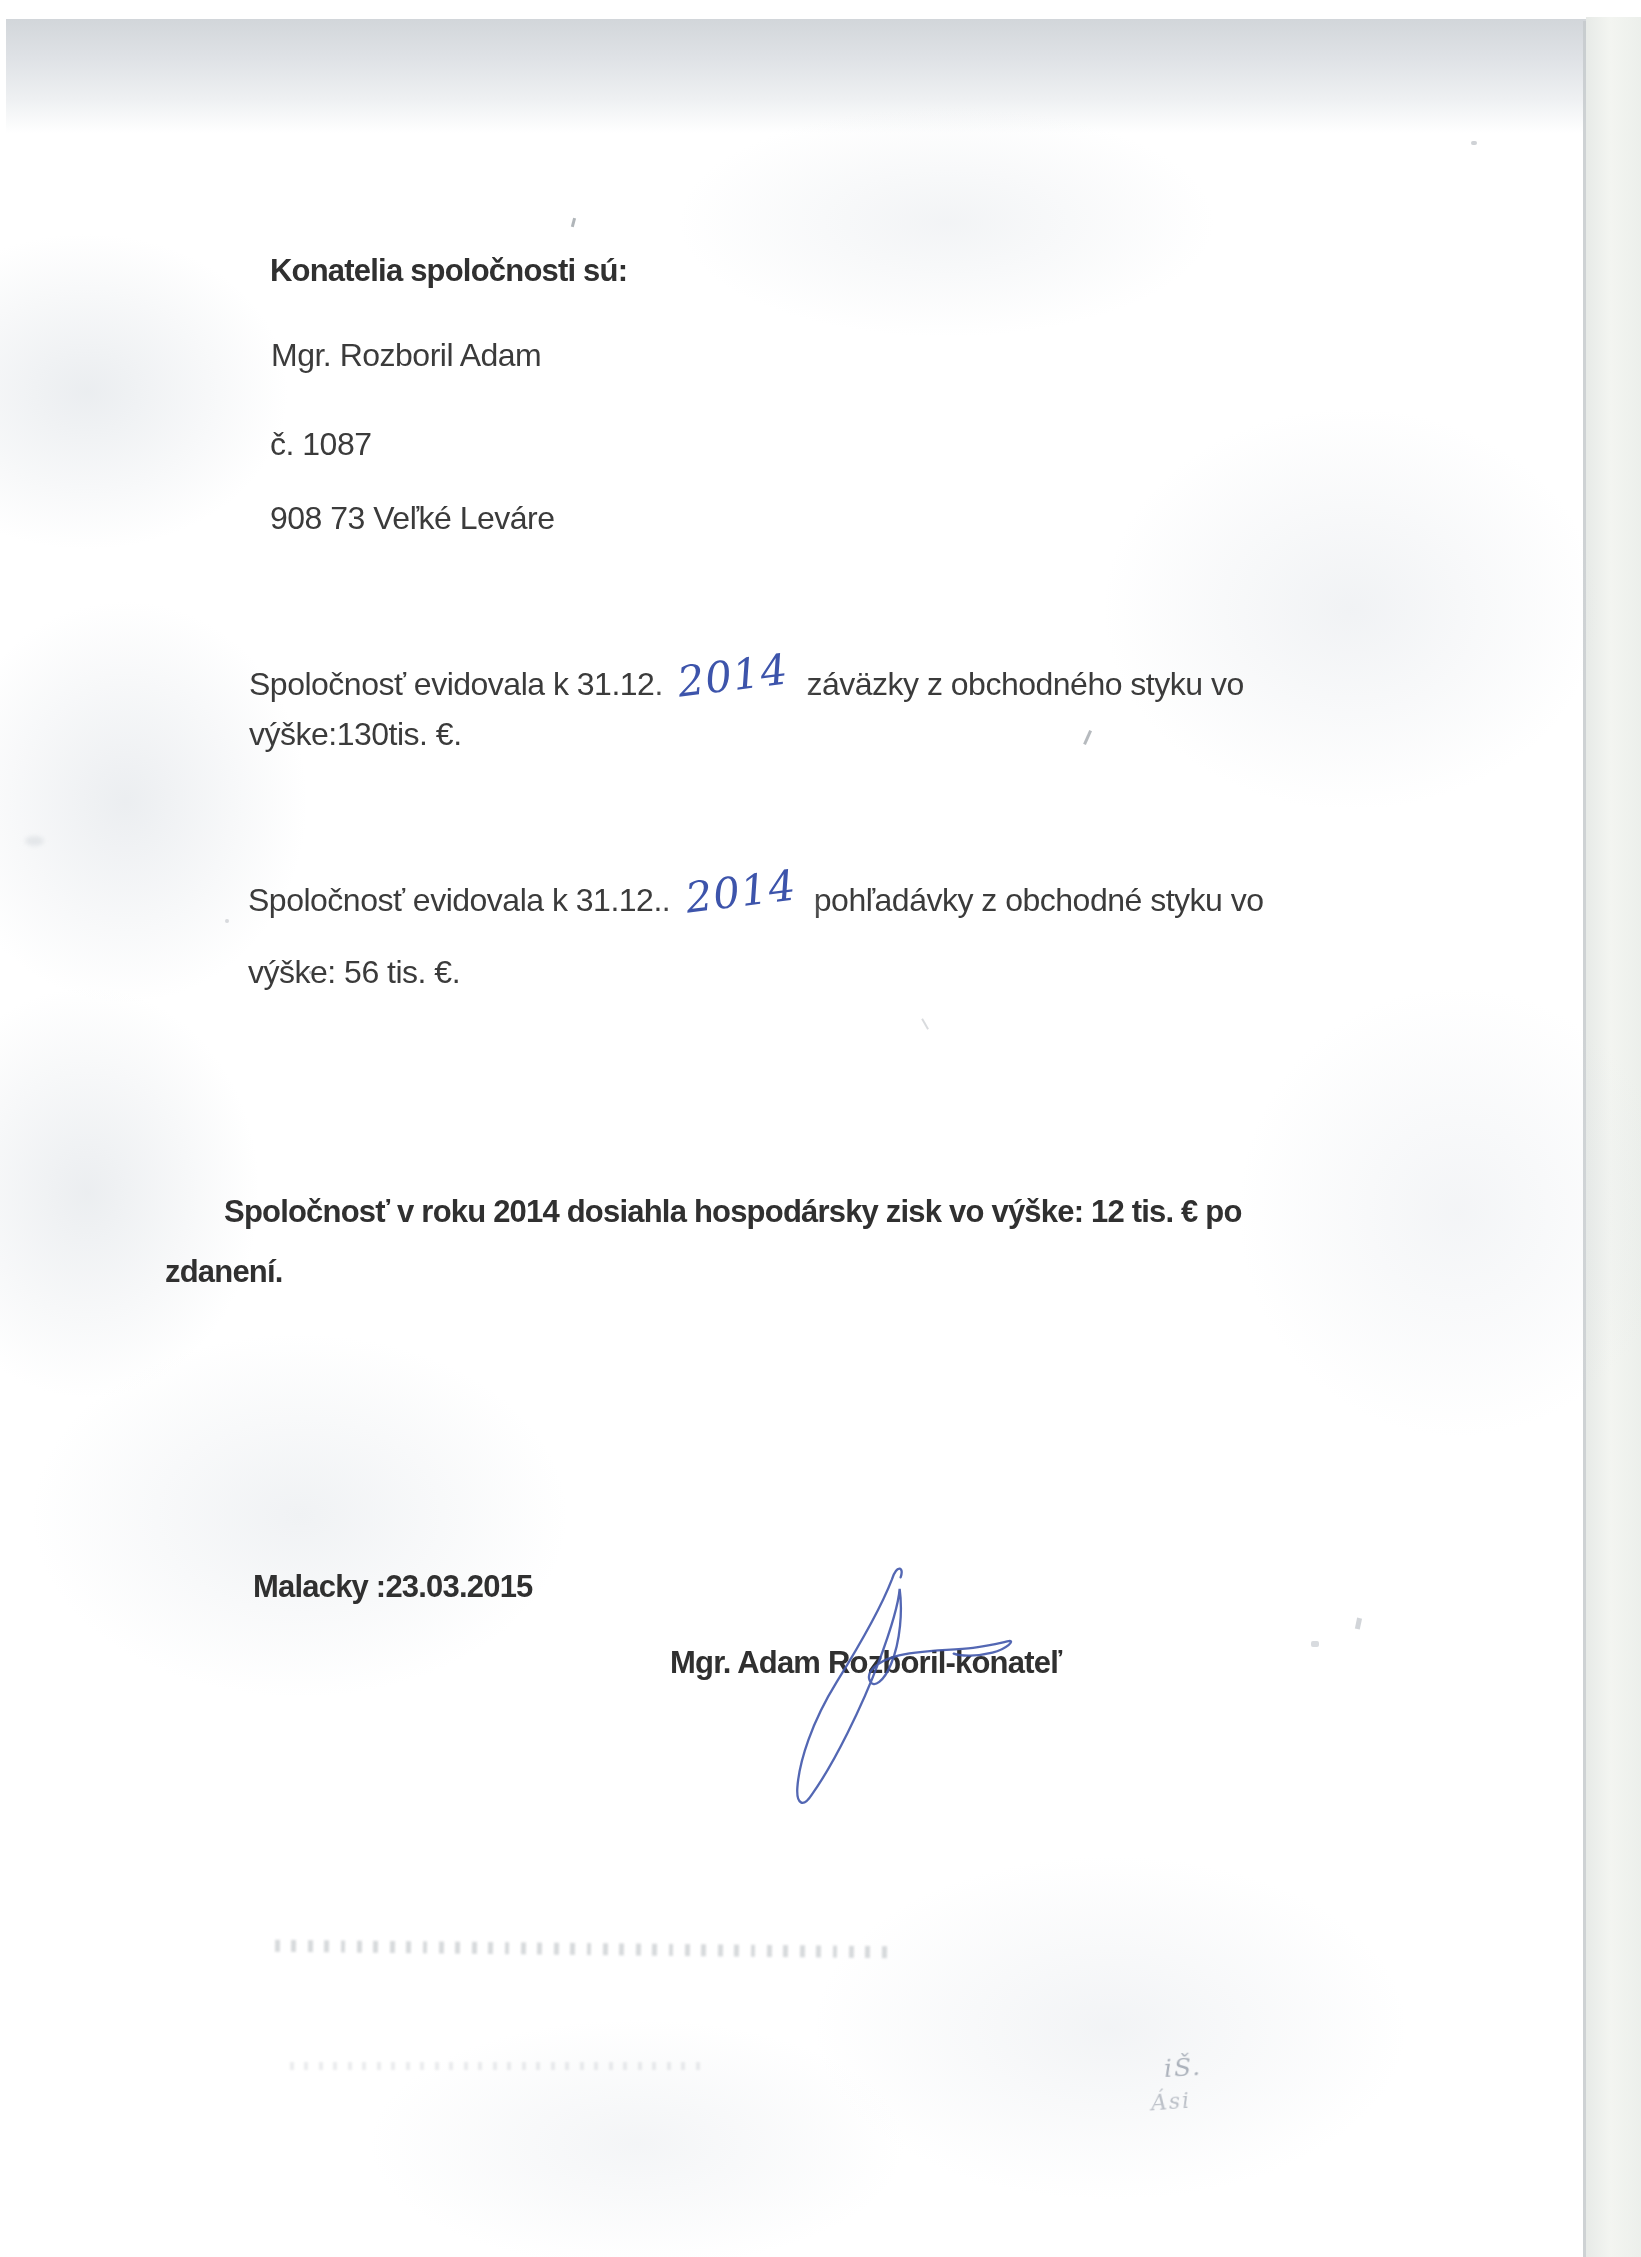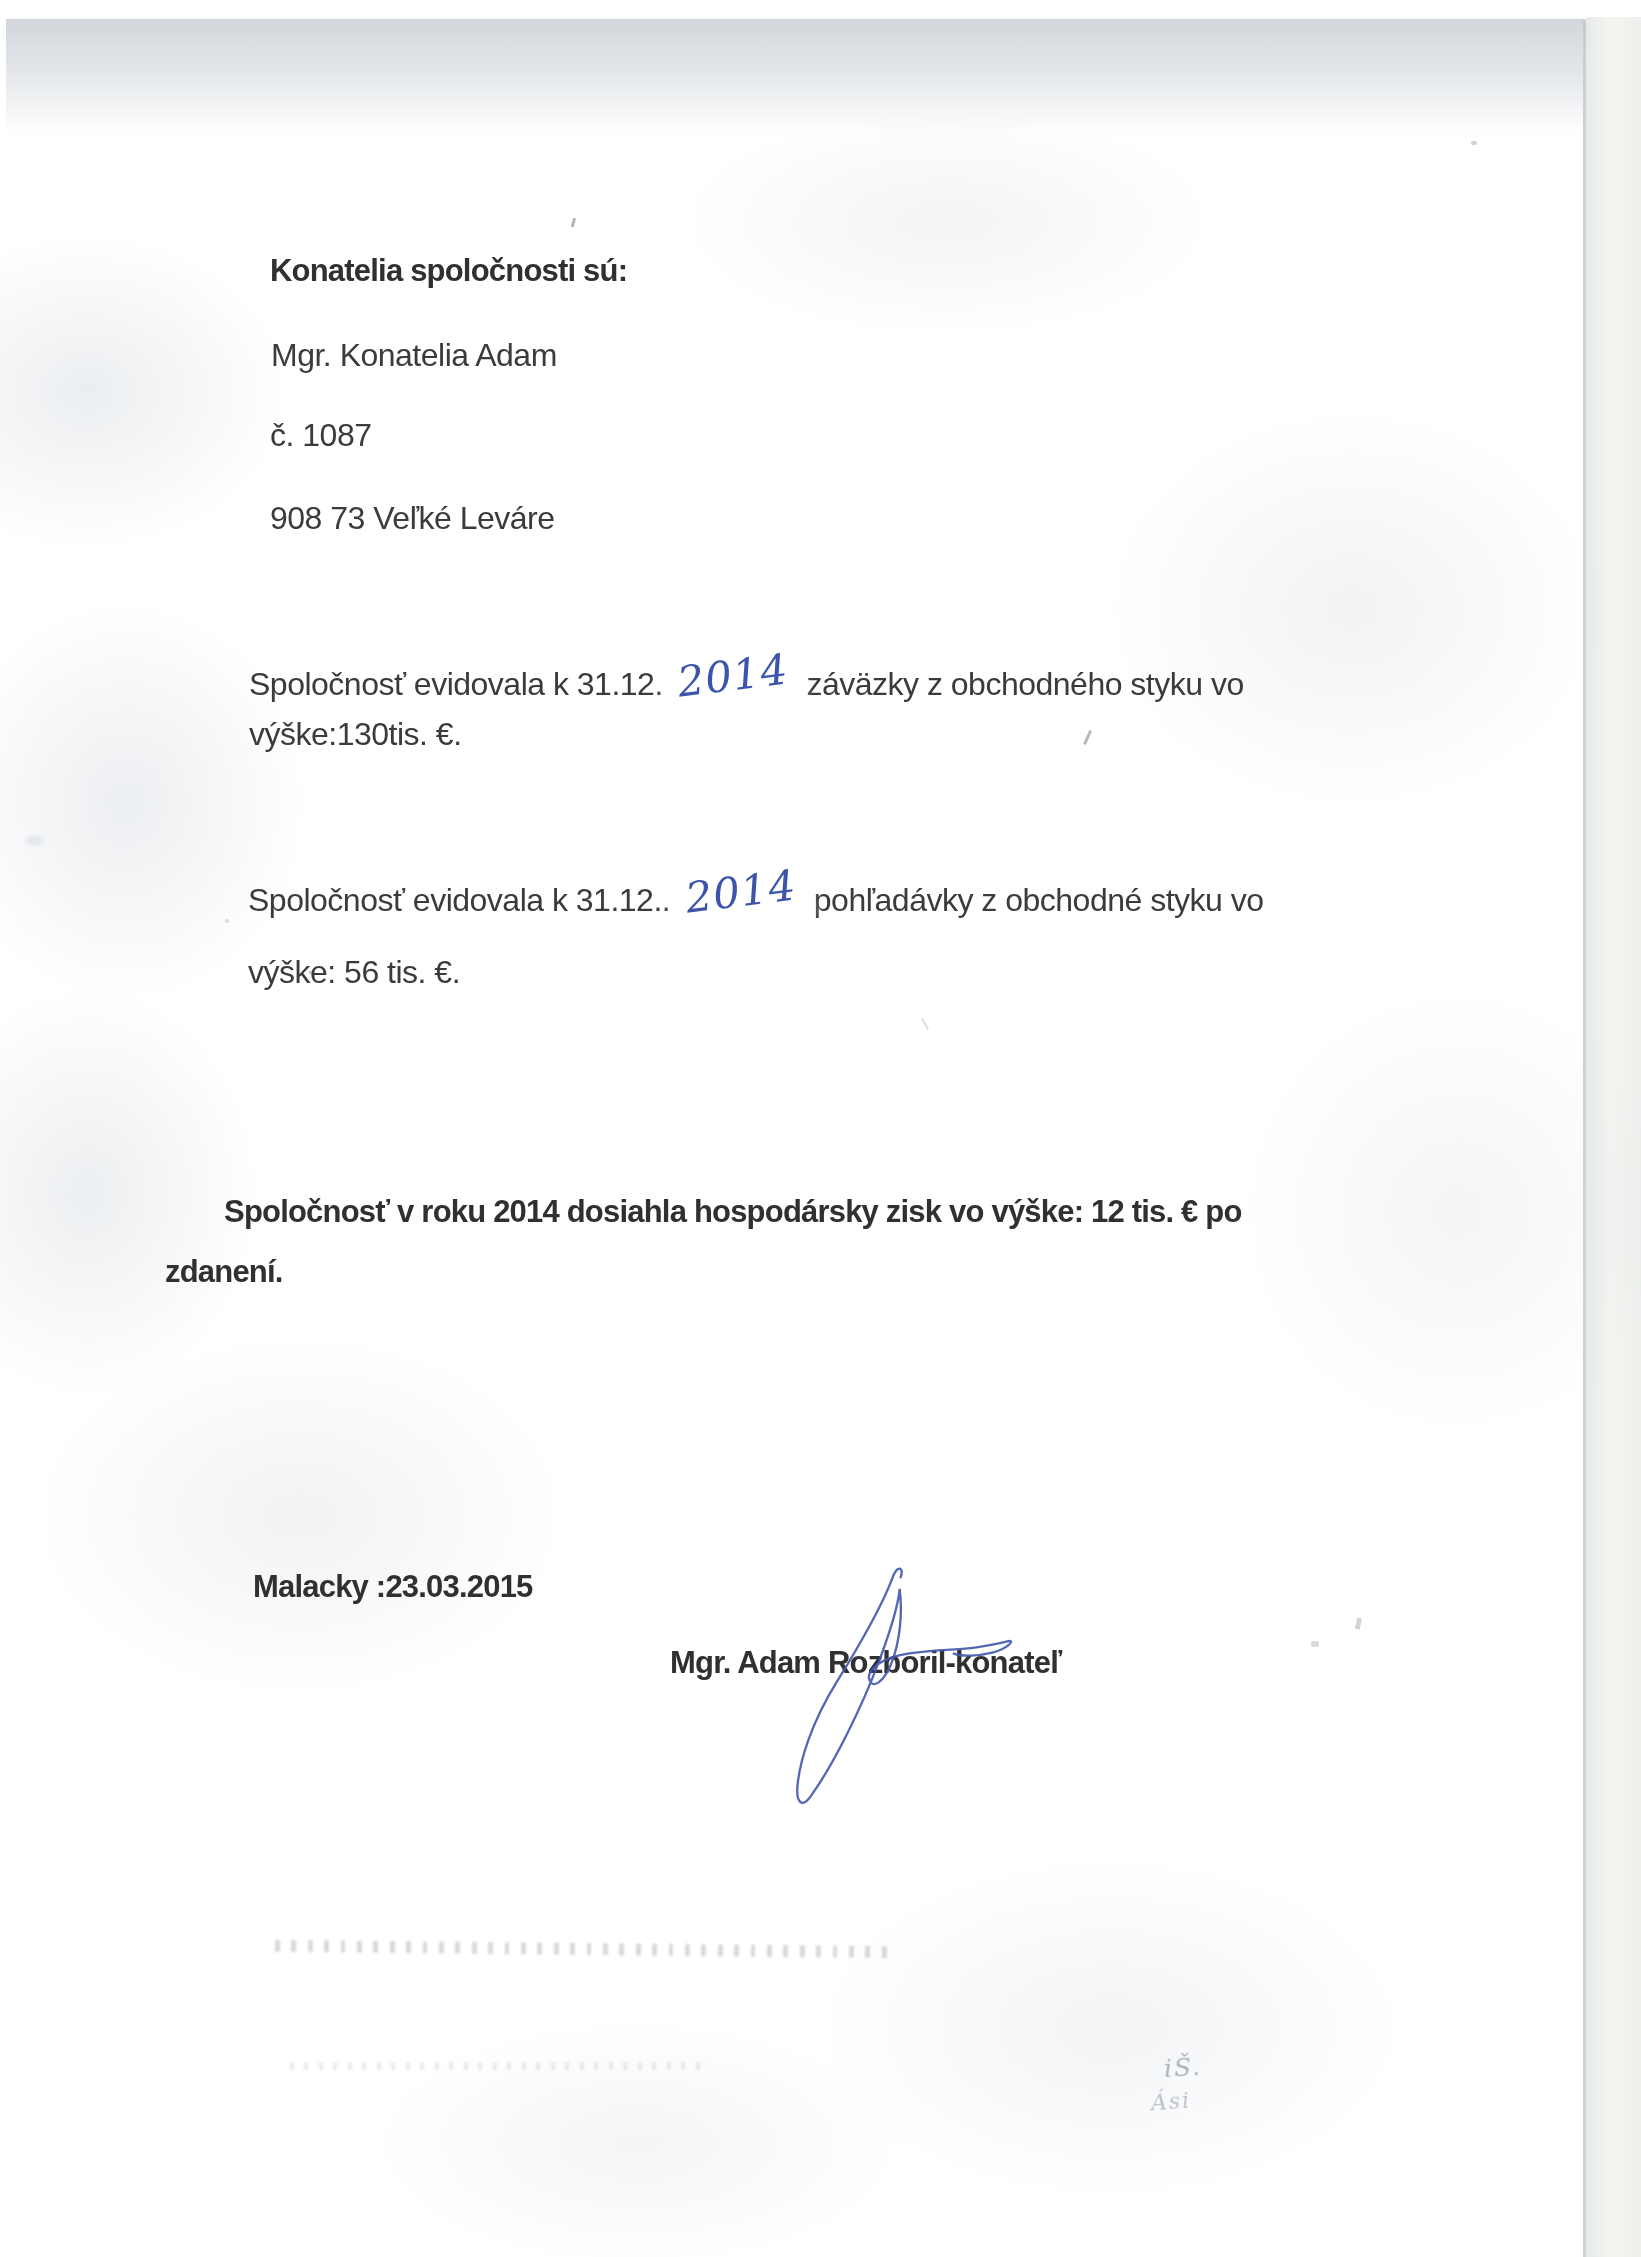--- a/index.html
+++ b/index.html
@@ -104,23 +104,23 @@
   <div class="blob b3"></div>
   <div class="blob b4"></div>
   <div class="blob b5"></div>
   <div class="blob b6"></div>
   <div class="blob b7"></div>
   <div class="blob b8"></div>
   <div class="blob b9"></div>
 
   <div class="line b" style="left:270px;top:253px;">Konatelia spoločnosti sú:</div>
 
-  <div class="line t" style="left:271px;top:337px;">Mgr. Konatelia Adam</div>
+  <div class="line t" style="left:271px;top:337px;">Mgr. Rozboril Adam</div>
 
-  <div class="line t" style="left:270px;top:417px;">č. 1087</div>
+  <div class="line t" style="left:270px;top:426px;">č. 1087</div>
 
   <div class="line t" style="left:270px;top:500px;text-align:right;">908 73 Veľké Leváre</div>
 
   <div class="line t" style="left:249px;top:658px;">
     <span>Spoločnosť evidovala k 31.12.</span><span class="hand">2014</span><span>záväzky z obchodného styku vo</span>
   </div>
   <div class="line t" style="left:249px;top:716px;">výške:130tis. €.</div>
 
   <div class="line t" style="left:248px;top:874px;">
     <span>Spoločnosť evidovala k 31.12..</span><span class="hand">2014</span><span>pohľadávky z obchodné styku vo</span>

